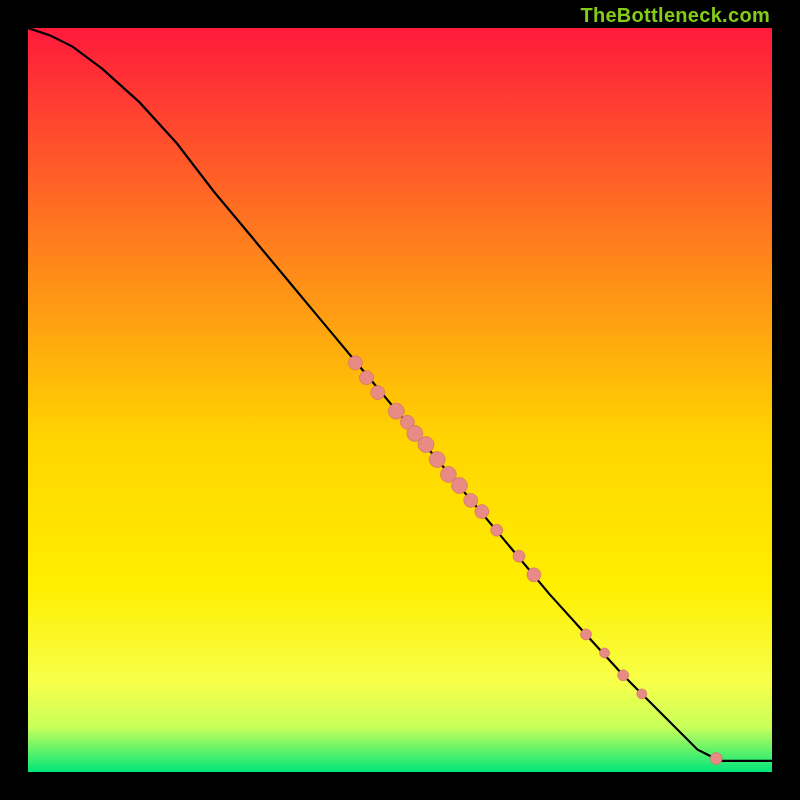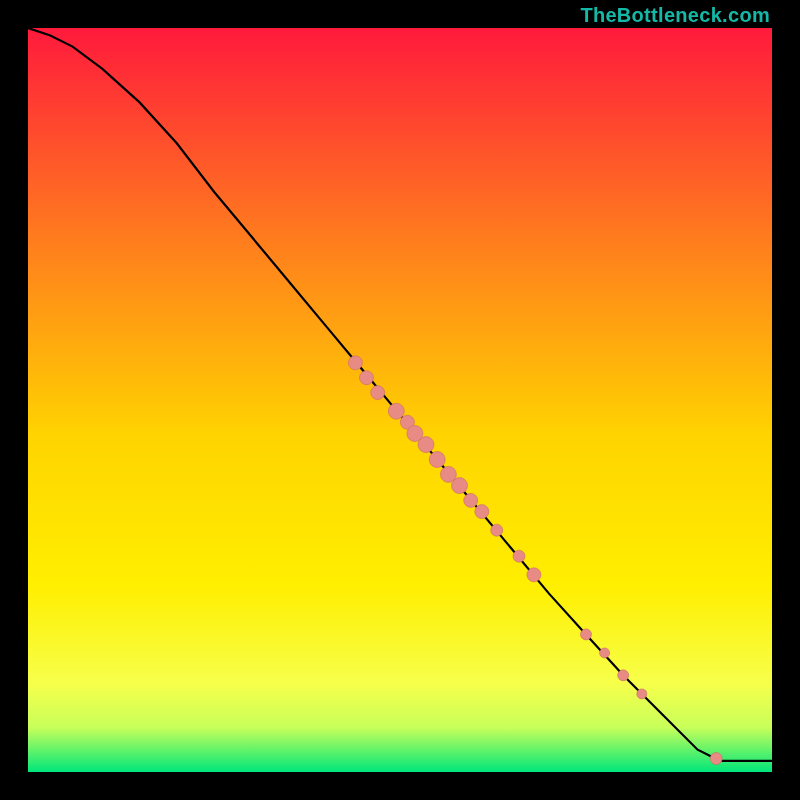--- a/index.html
+++ b/index.html
@@ -34,21 +34,21 @@
     width: 744px;
     height: 744px;
   }
   .watermark {
     position: absolute;
     top: 4px;
     right: 30px;
     font-size: 20px;
     font-weight: 600;
     letter-spacing: 0.3px;
-    color: #14b8a6;
+    color: #84cc16;
     user-select: none;
   }
 </style>
 </head>
 <body>
 
 <div class="frame">
 
   <div class="watermark">TheBottleneck.com</div>
 

